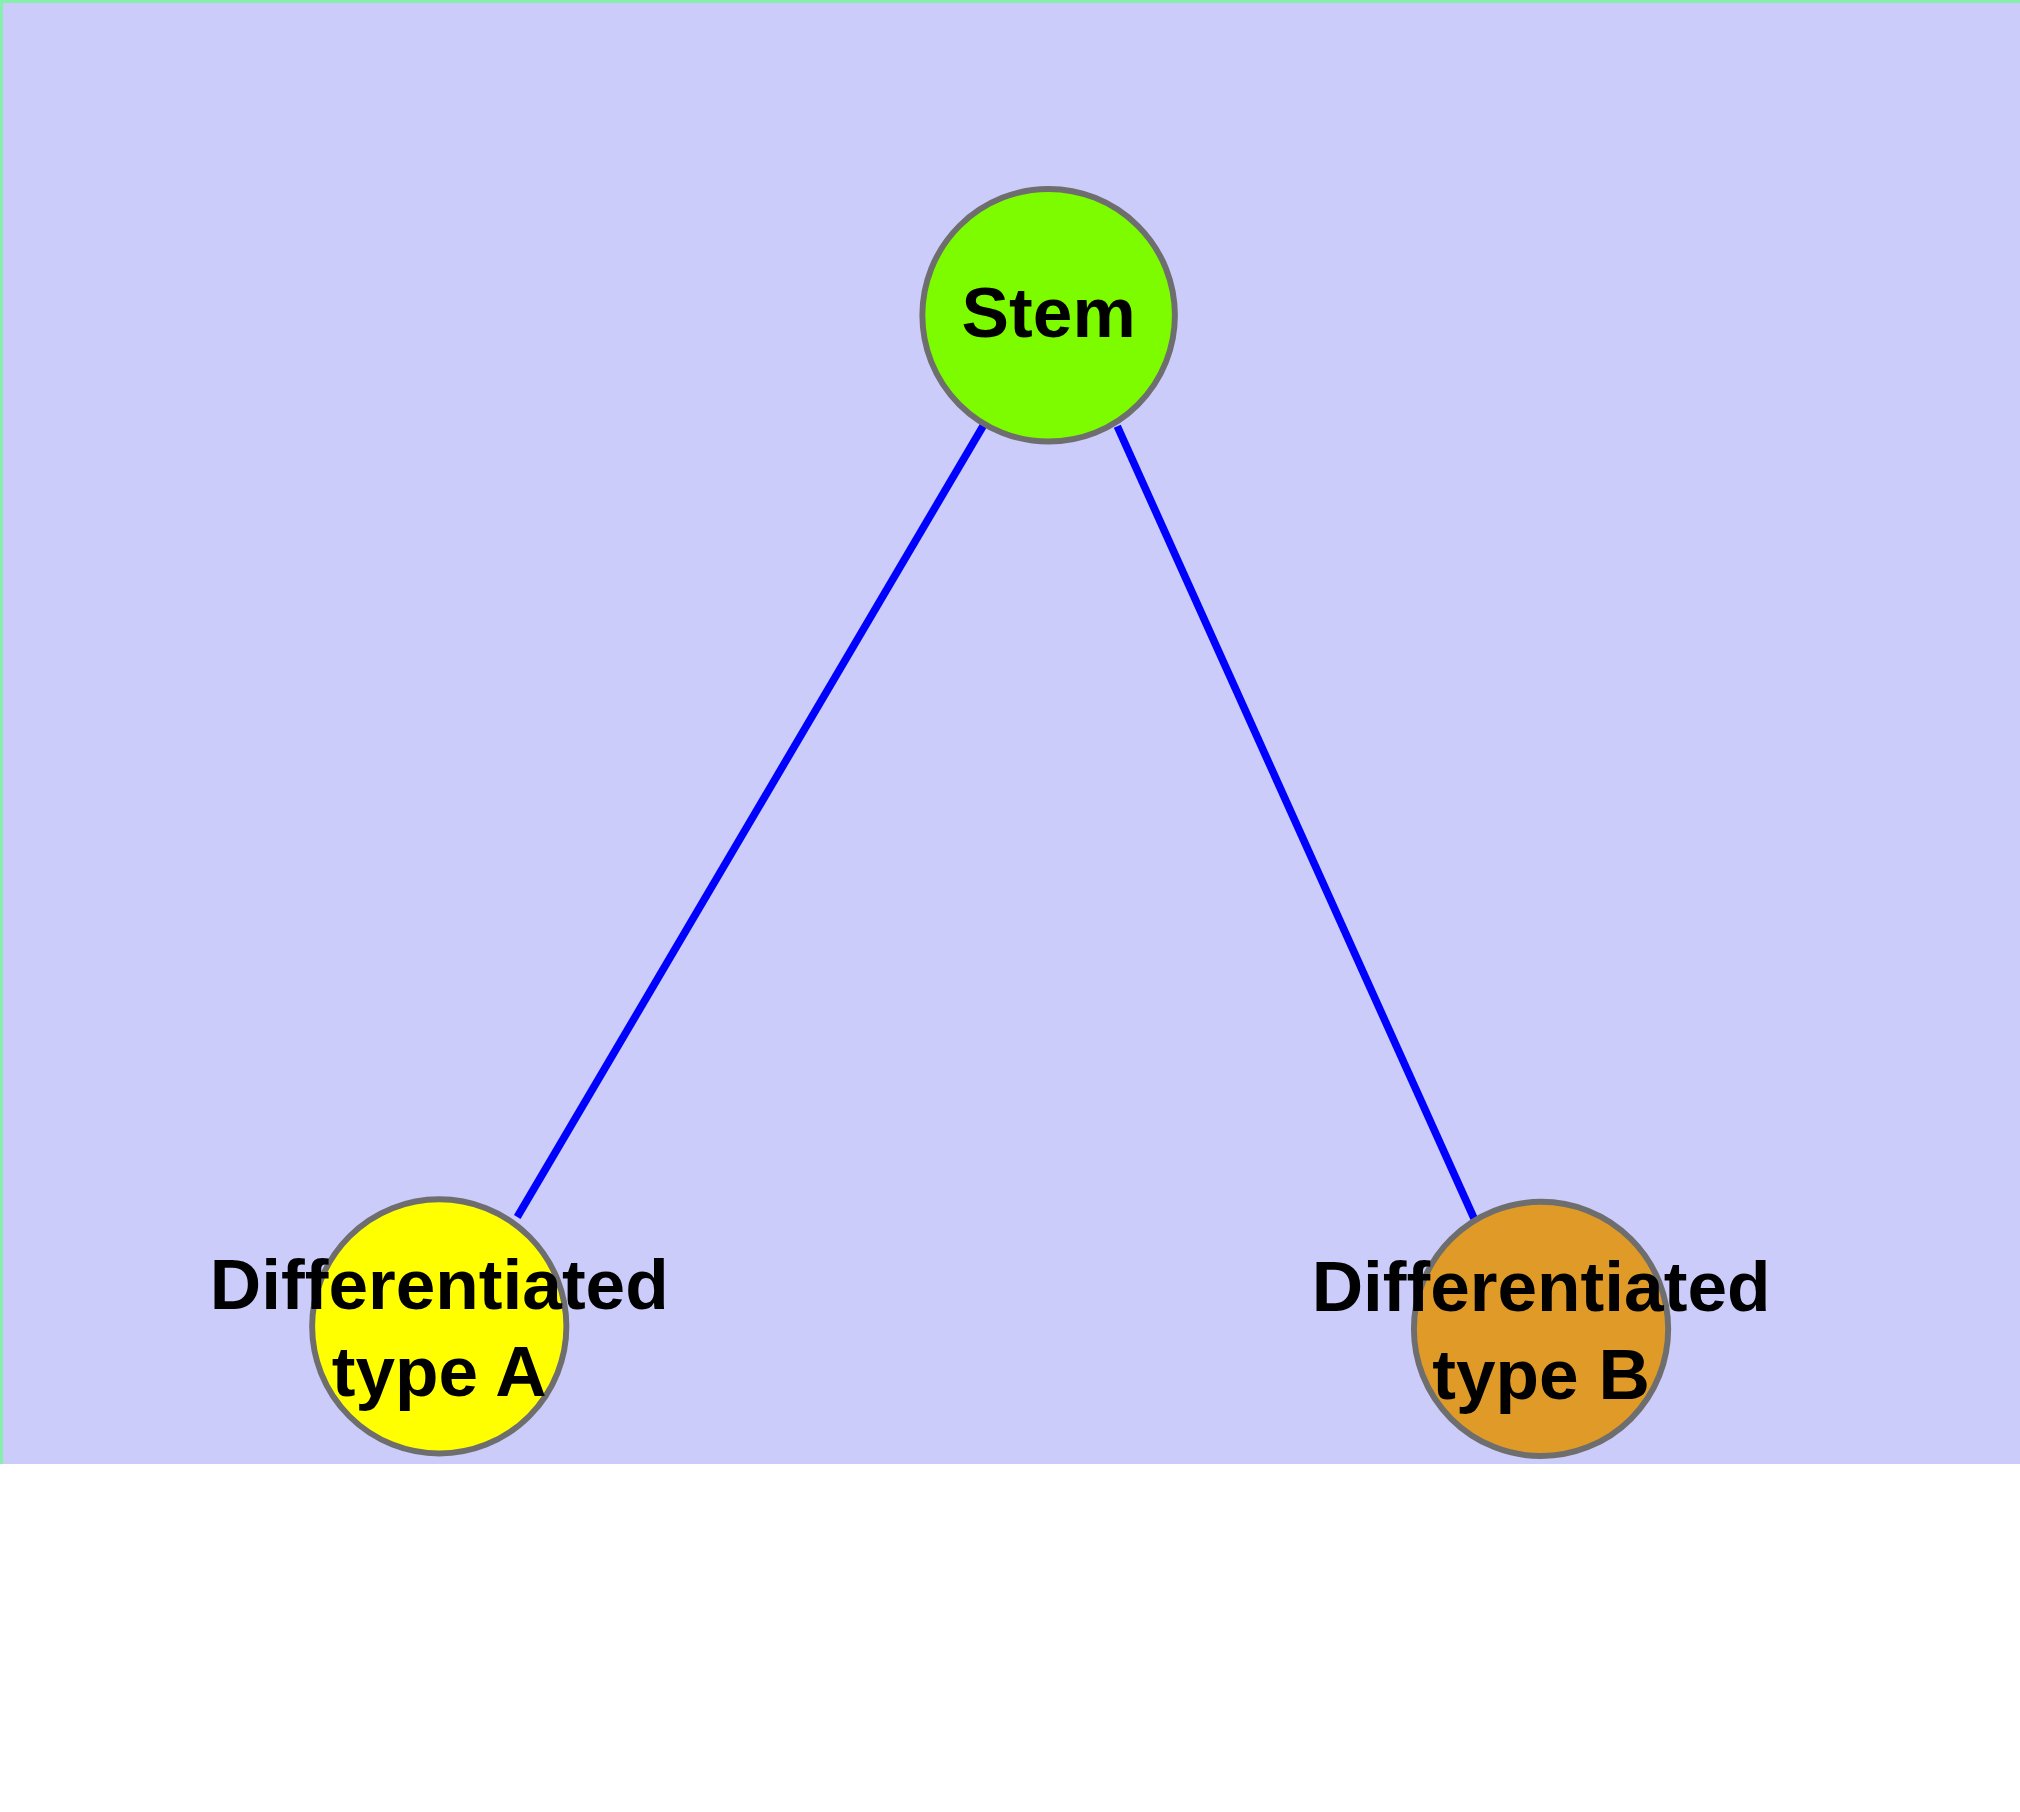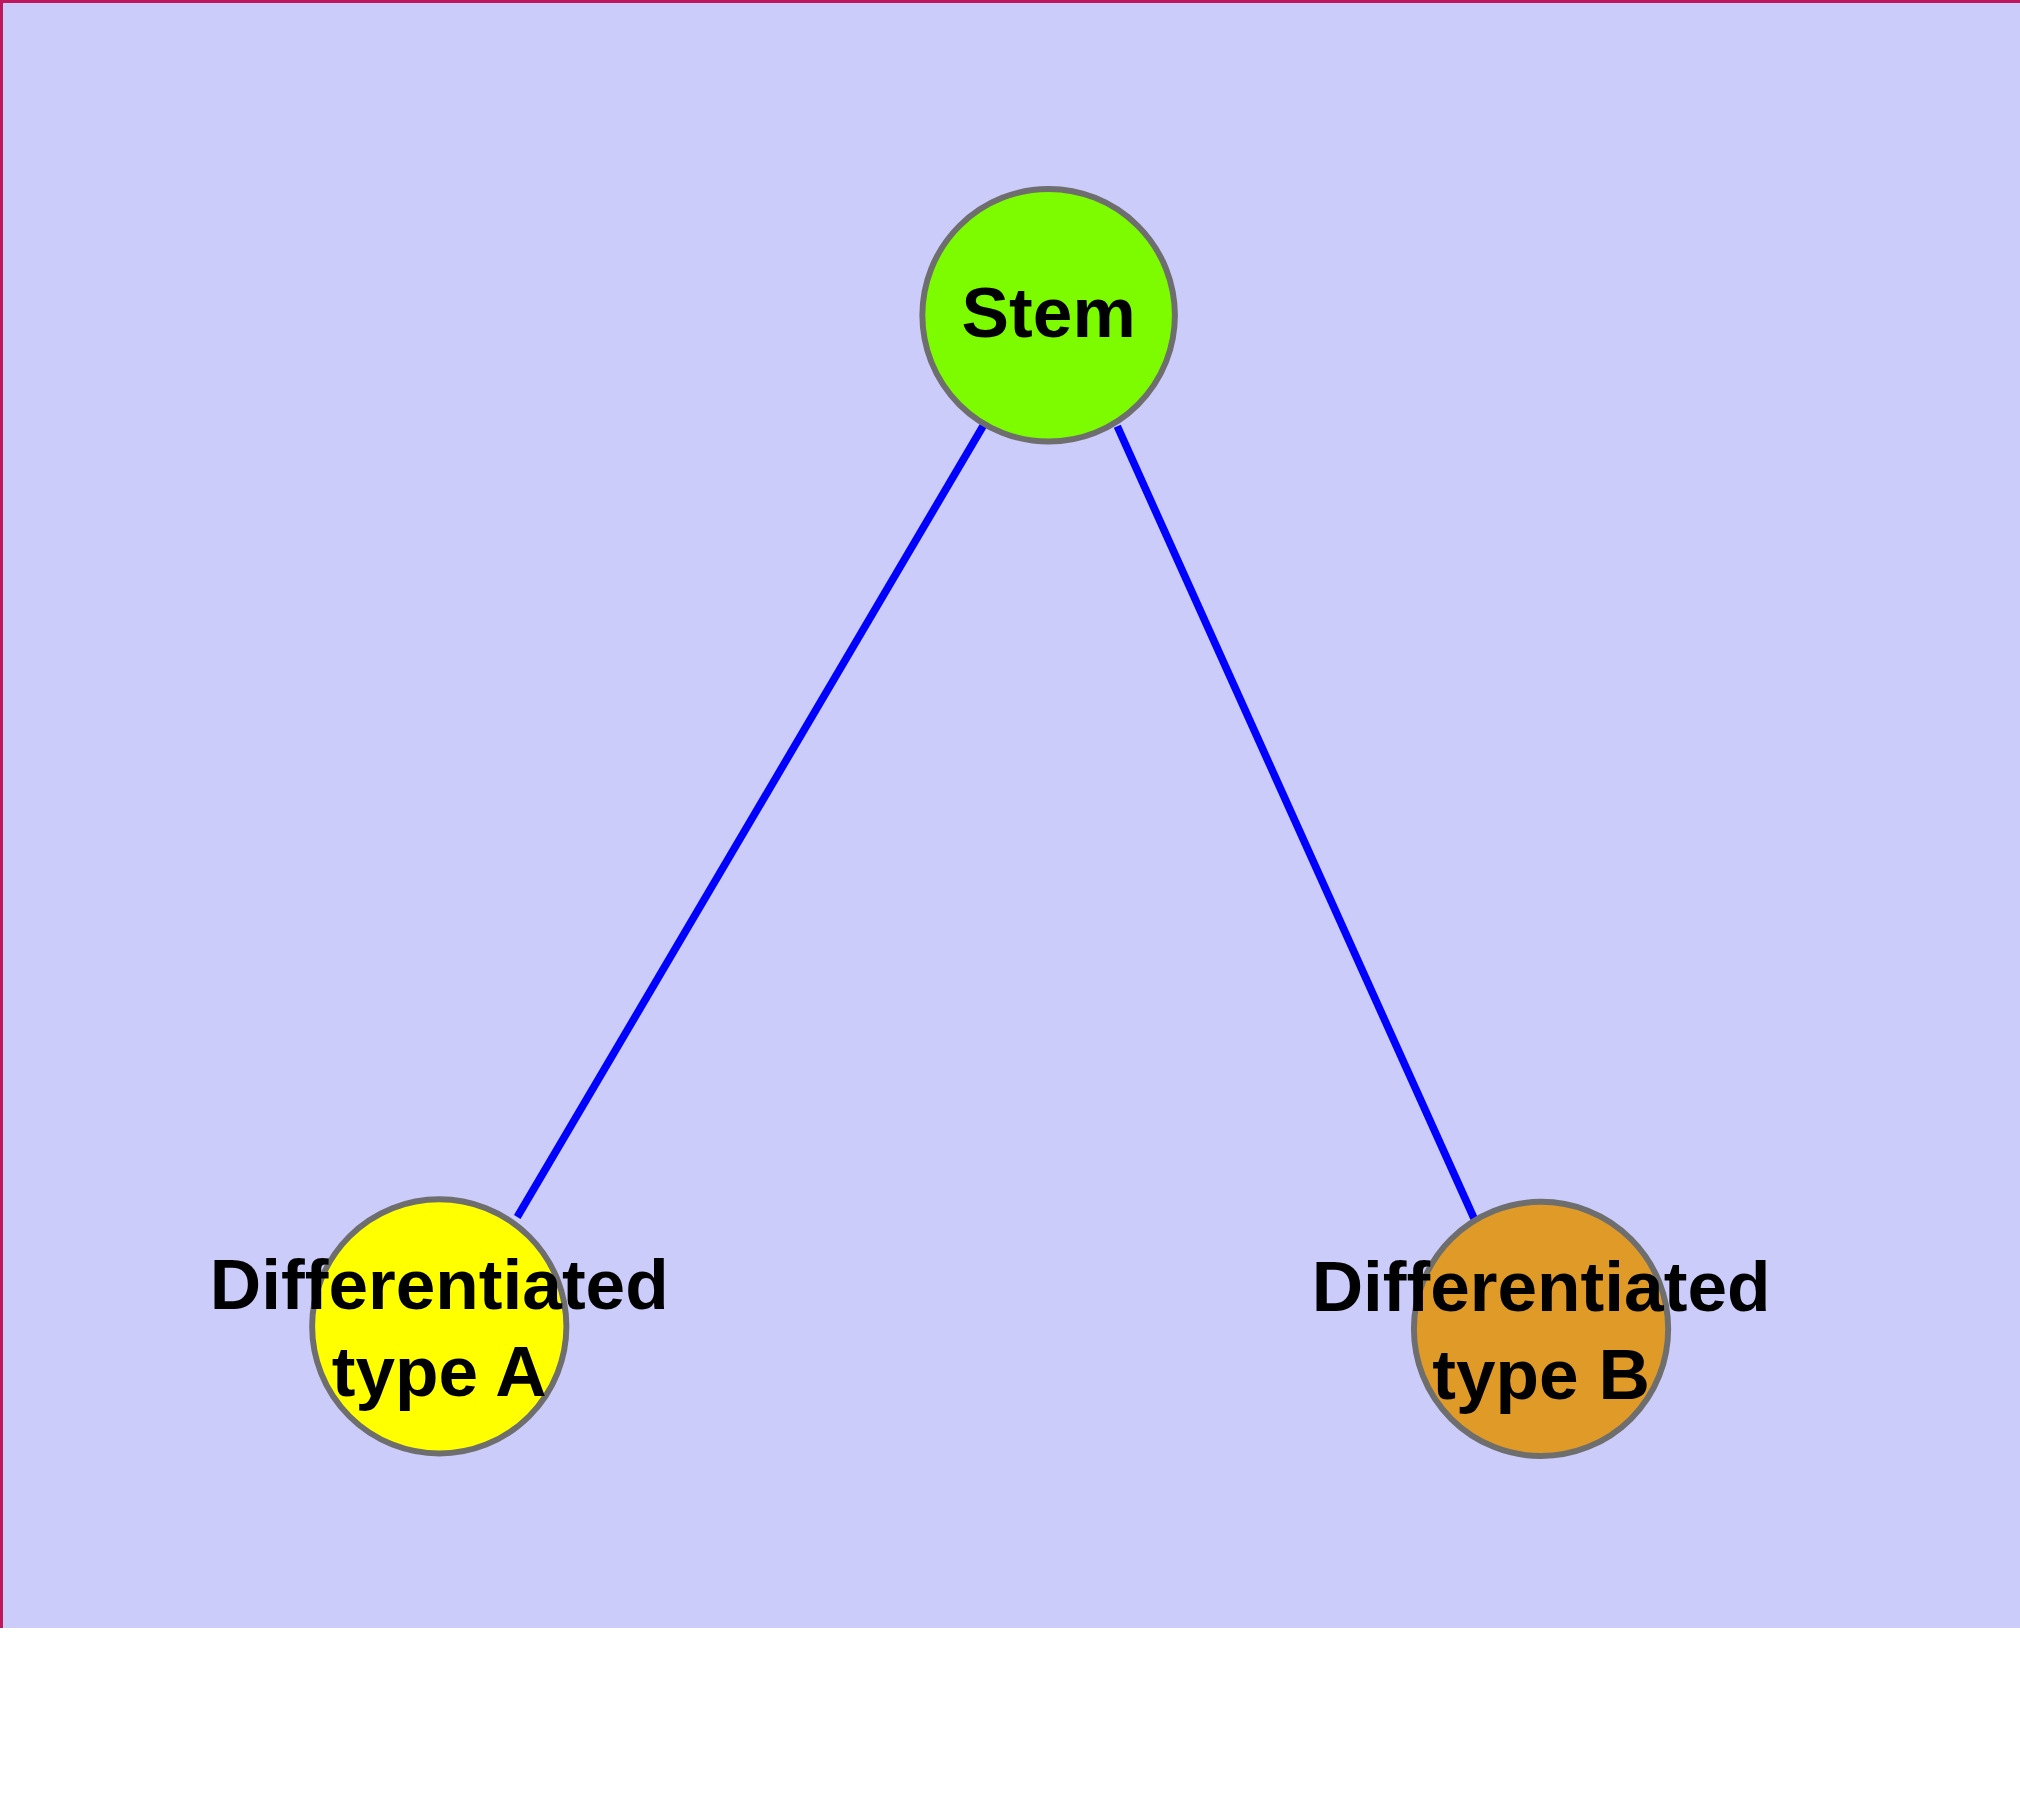--- a/index.html
+++ b/index.html
@@ -3,22 +3,22 @@
 <meta charset="utf-8">
 <style>
   html, body {
     margin: 0;
     padding: 0;
     background: #ffffff;
   }
   #stage {
     position: relative;
     width: 2021px;
-    height: 1628px;
-    background: #be185d;
+    height: 1464px;
+    background: #86efac;
     overflow: hidden;
     font-family: "Liberation Sans", sans-serif;
   }
   #canvas {
     position: absolute;
     left: 2.5px;
     top: 2.5px;
     width: 2018px;
     height: 1810px;
     background: #ccccfa;

